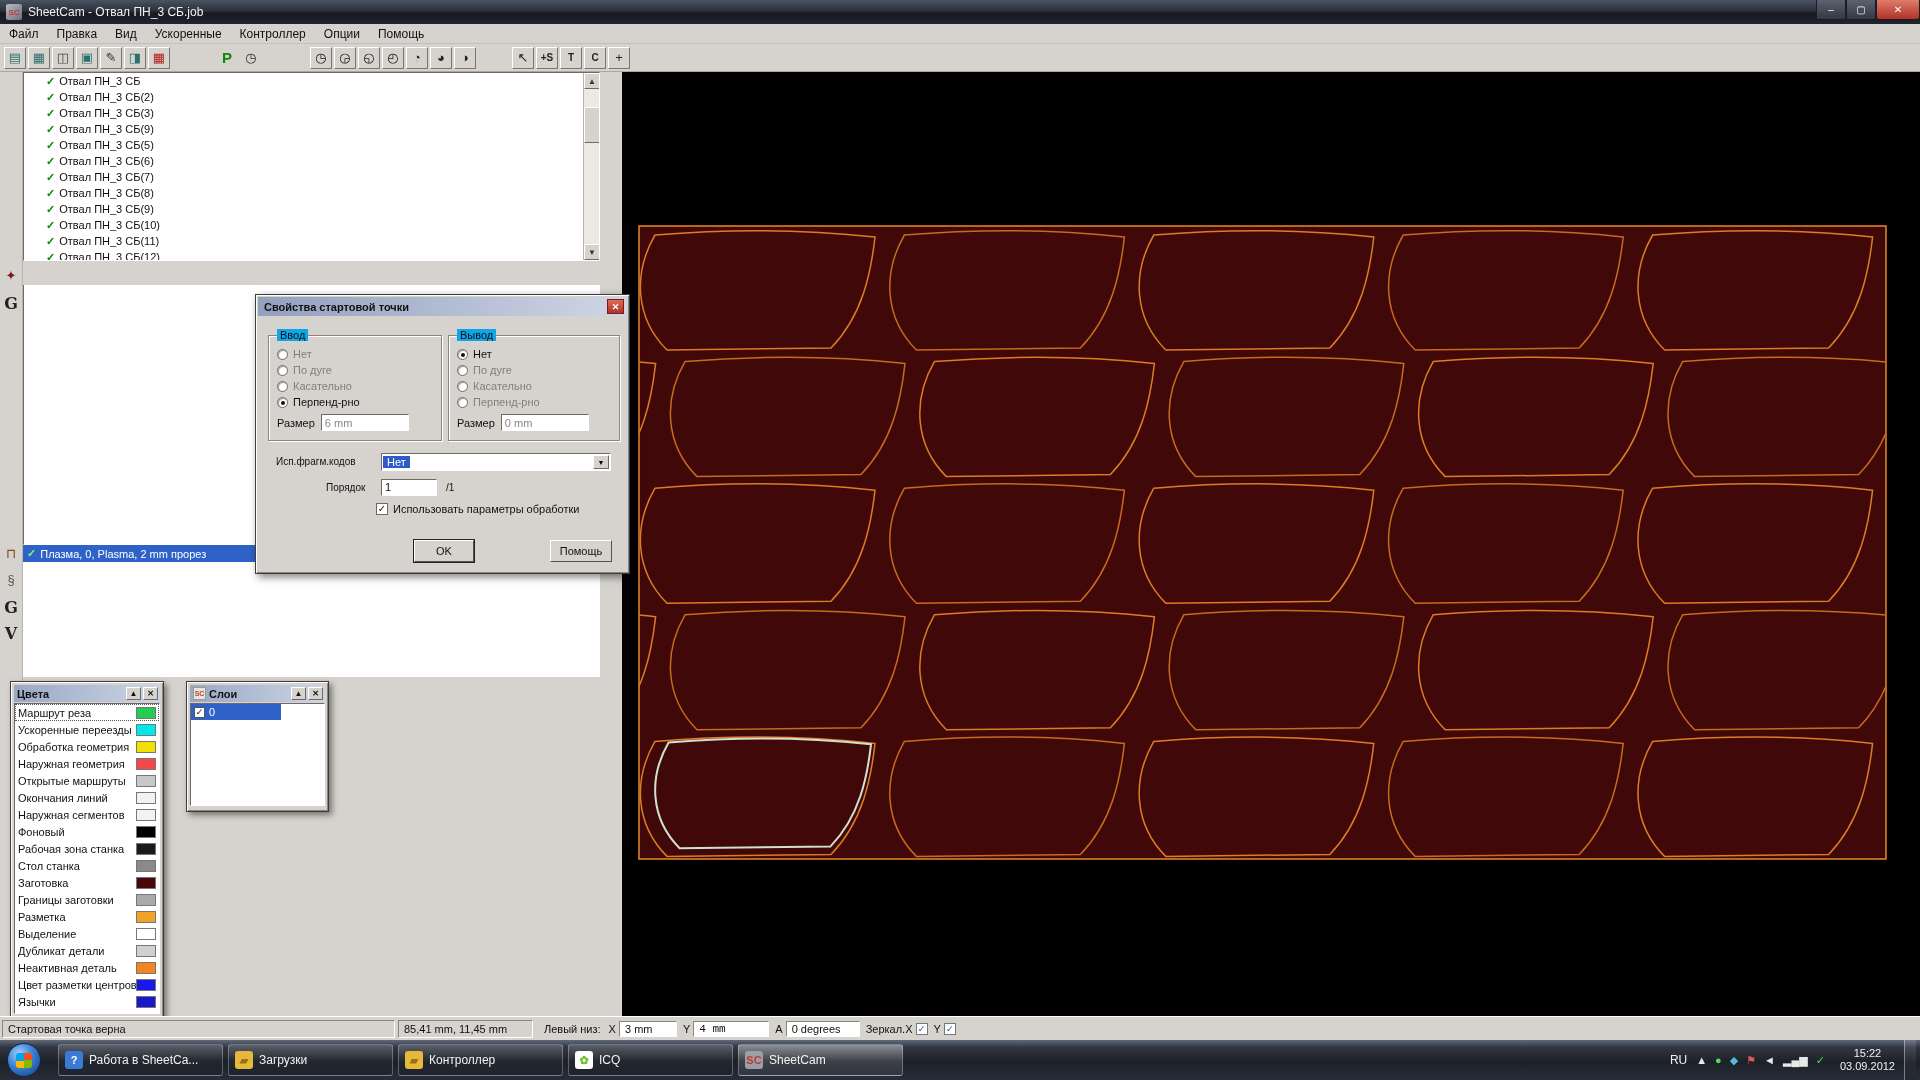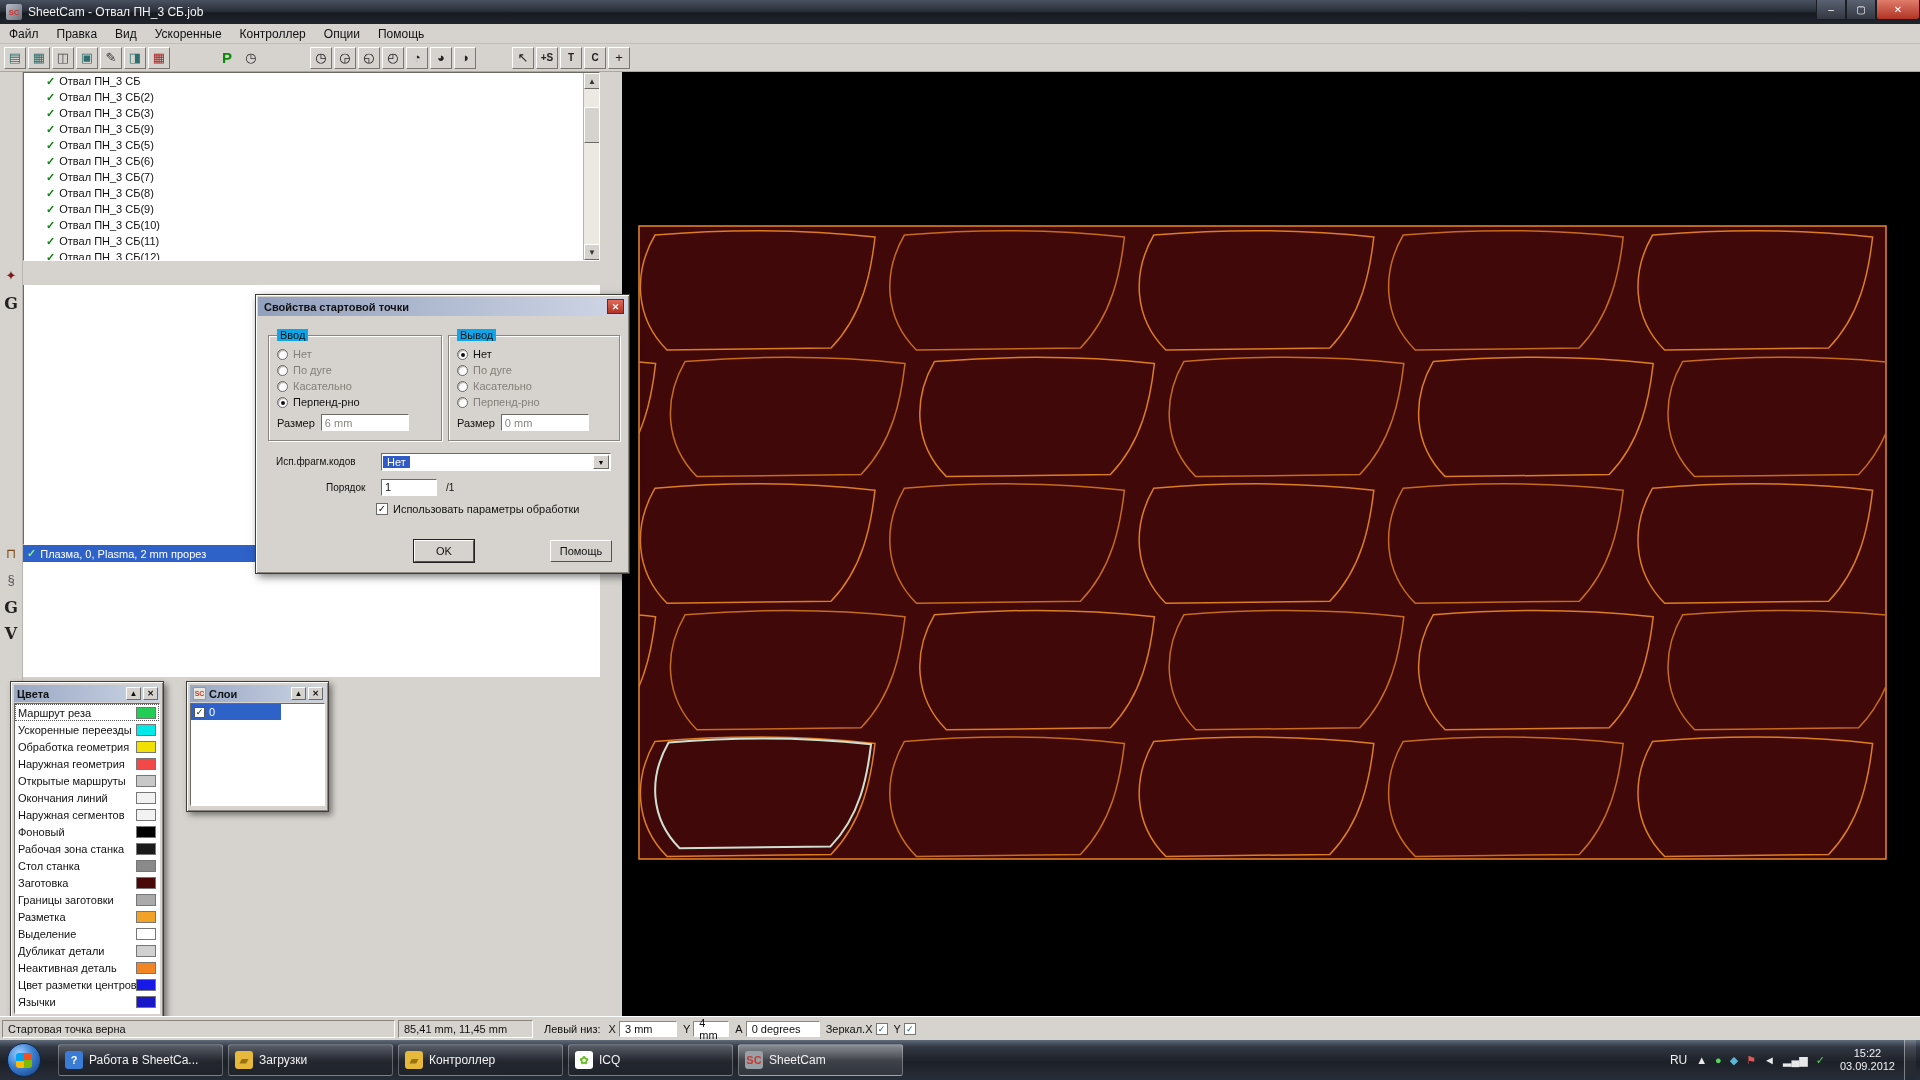--- a/index.html
+++ b/index.html
@@ -560,21 +560,21 @@
       <span>Стартовая точка верна</span>
     </div>
     <div class="sb-panel" style="width:135px;">
       <span>85,41 mm, 11,45 mm</span>
     </div>
     <div style="width:8px;"></div>
     <span>Левый низ:</span>
     <span style="margin-left:8px;">X</span>
     <span class="sb-val" style="width:58px;">3 mm</span>
     <span>Y</span>
-    <span class="sb-val" style="width:36px;">4 mm</span>
+    <span class="sb-val" style="width:76px;font-family:Liberation Mono, monospace;">4 mm</span>
     <span>A</span>
     <span class="sb-val" style="width:74px;">0 degrees</span>
     <span>Зеркал.Х</span>
     <span class="sb-check">✓</span>
     <span>Y</span>
     <span class="sb-check">✓</span>
   </div>
 
   <div id="taskbar">
     <div id="start-orb">

